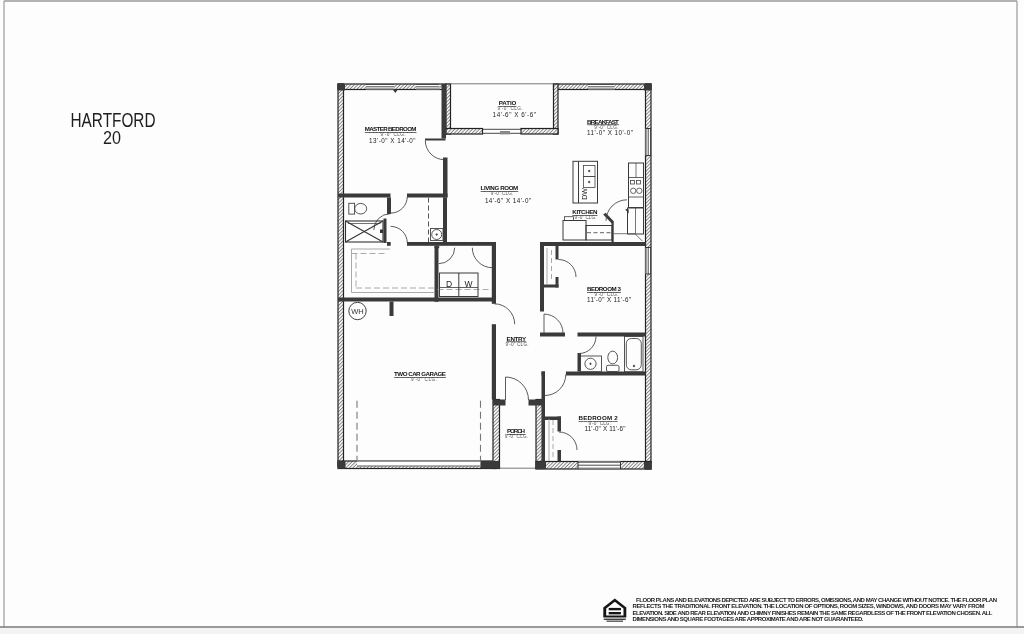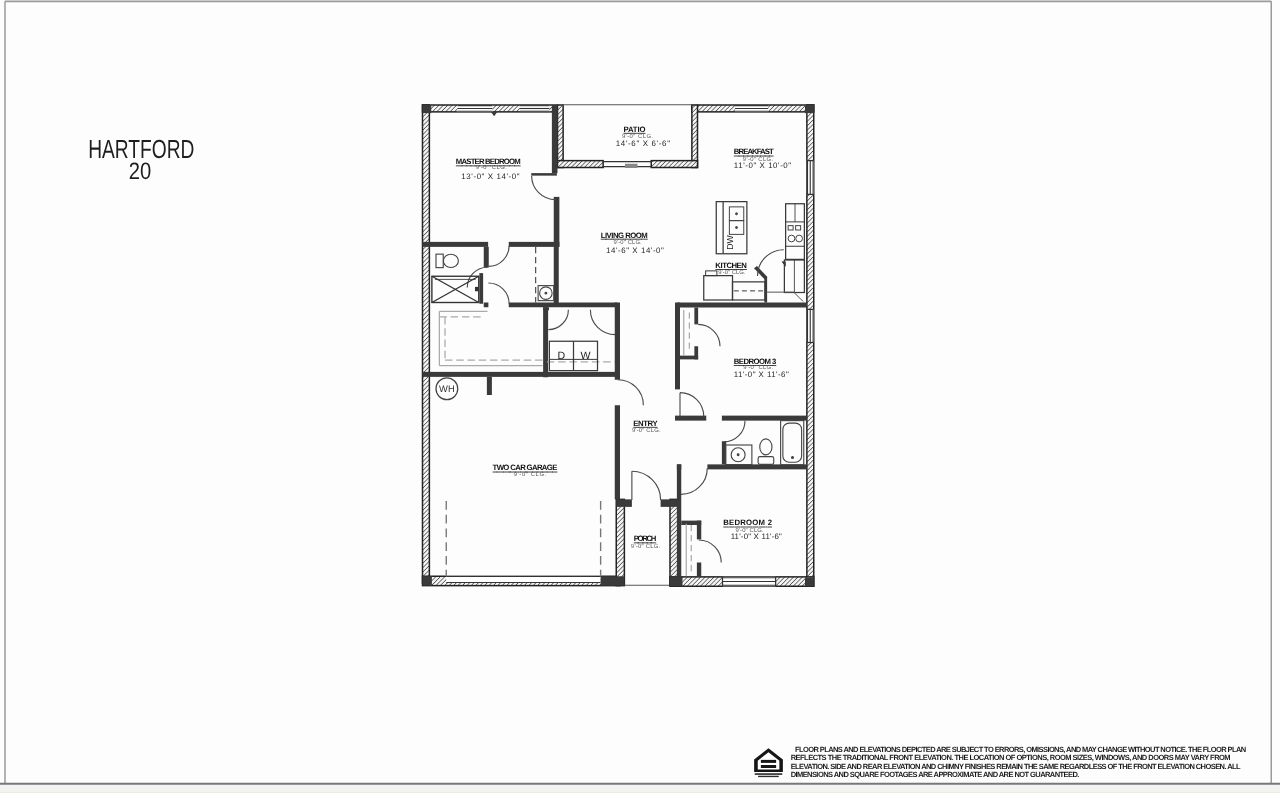--- a/index.html
+++ b/index.html
@@ -1,16 +1,16 @@
 <!DOCTYPE html>
 <html><head>
 <meta charset="utf-8">
 <style>
   html,body{margin:0;padding:0;background:#ffffff;}
-  .page{position:relative;width:1024px;height:634px;background:#84cc16;font-family:"Liberation Sans",sans-serif;}
+  .page{position:relative;width:1024px;height:634px;background:#be185d;font-family:"Liberation Sans",sans-serif;}
   svg text{font-family:"Liberation Sans",sans-serif;}
 </style>
 </head>
 <body>
 <div class="page">
 <svg width="1024" height="634" viewBox="0 0 1024 634" xmlns="http://www.w3.org/2000/svg">
 <defs>
   <pattern id="hatch" width="2.5" height="2.5" patternUnits="userSpaceOnUse" patternTransform="rotate(45)">
     <rect width="2.5" height="2.5" fill="#f4f4f4"></rect>
     <line x1="0" y1="0" x2="0" y2="2.5" stroke="#343434" stroke-width="1.02"></line>

